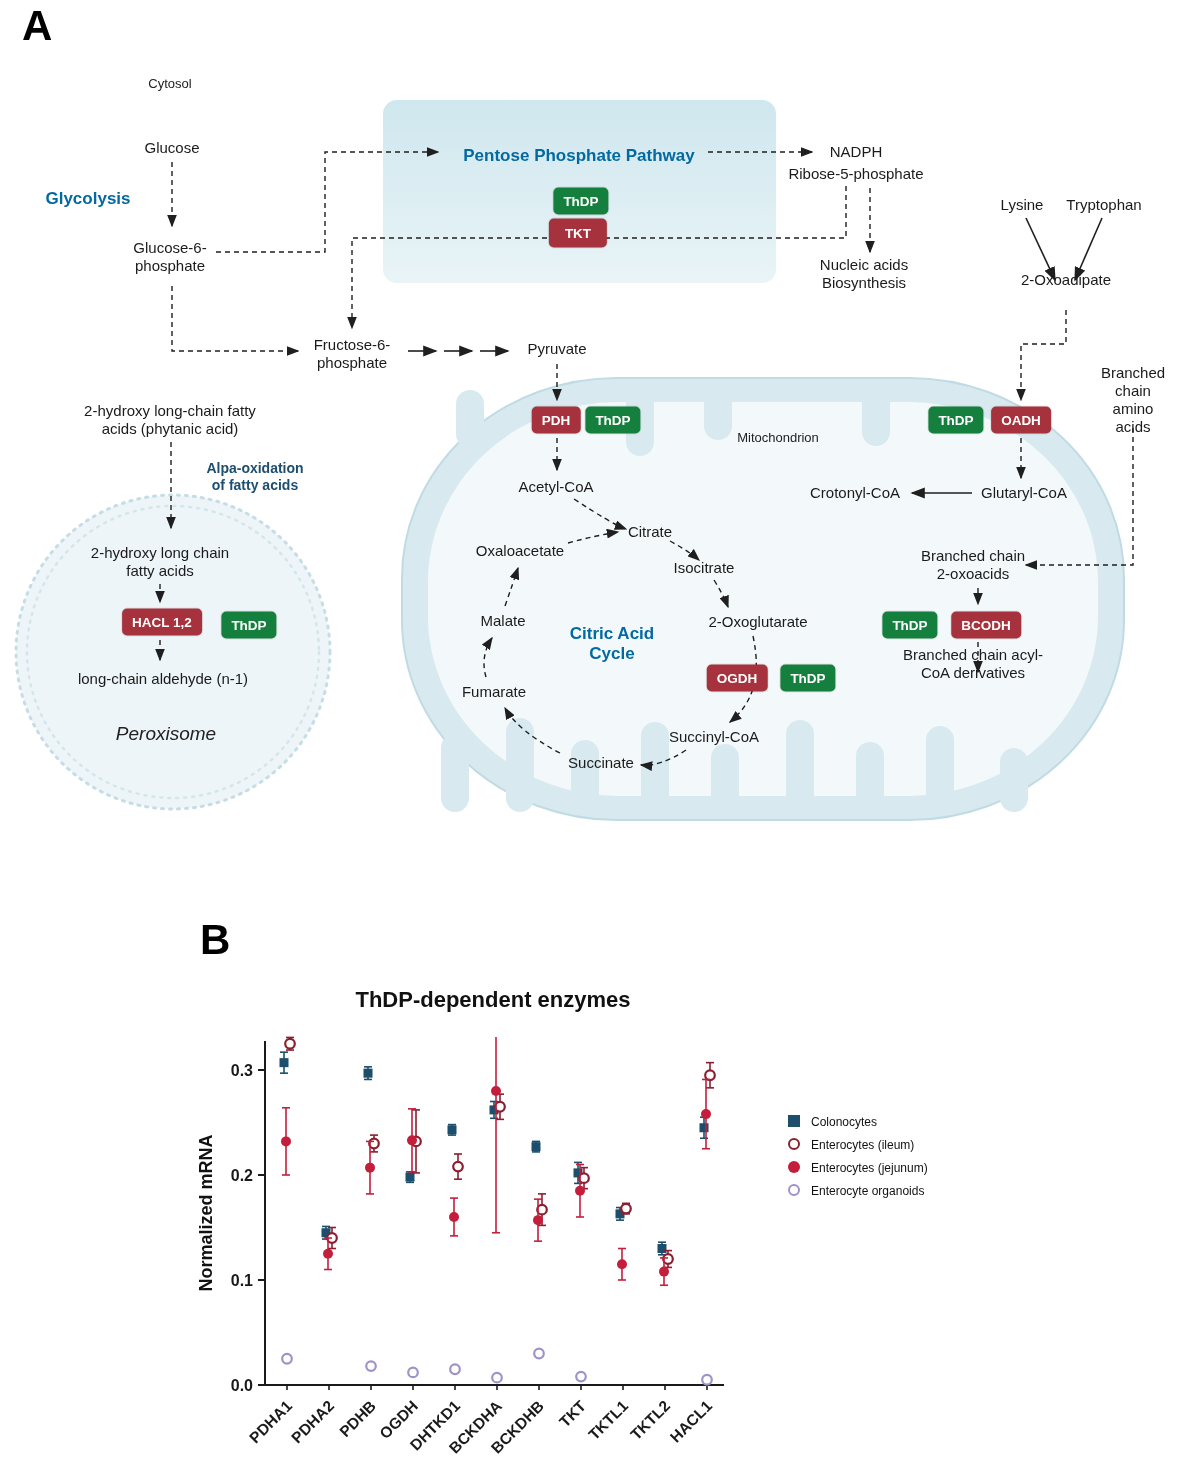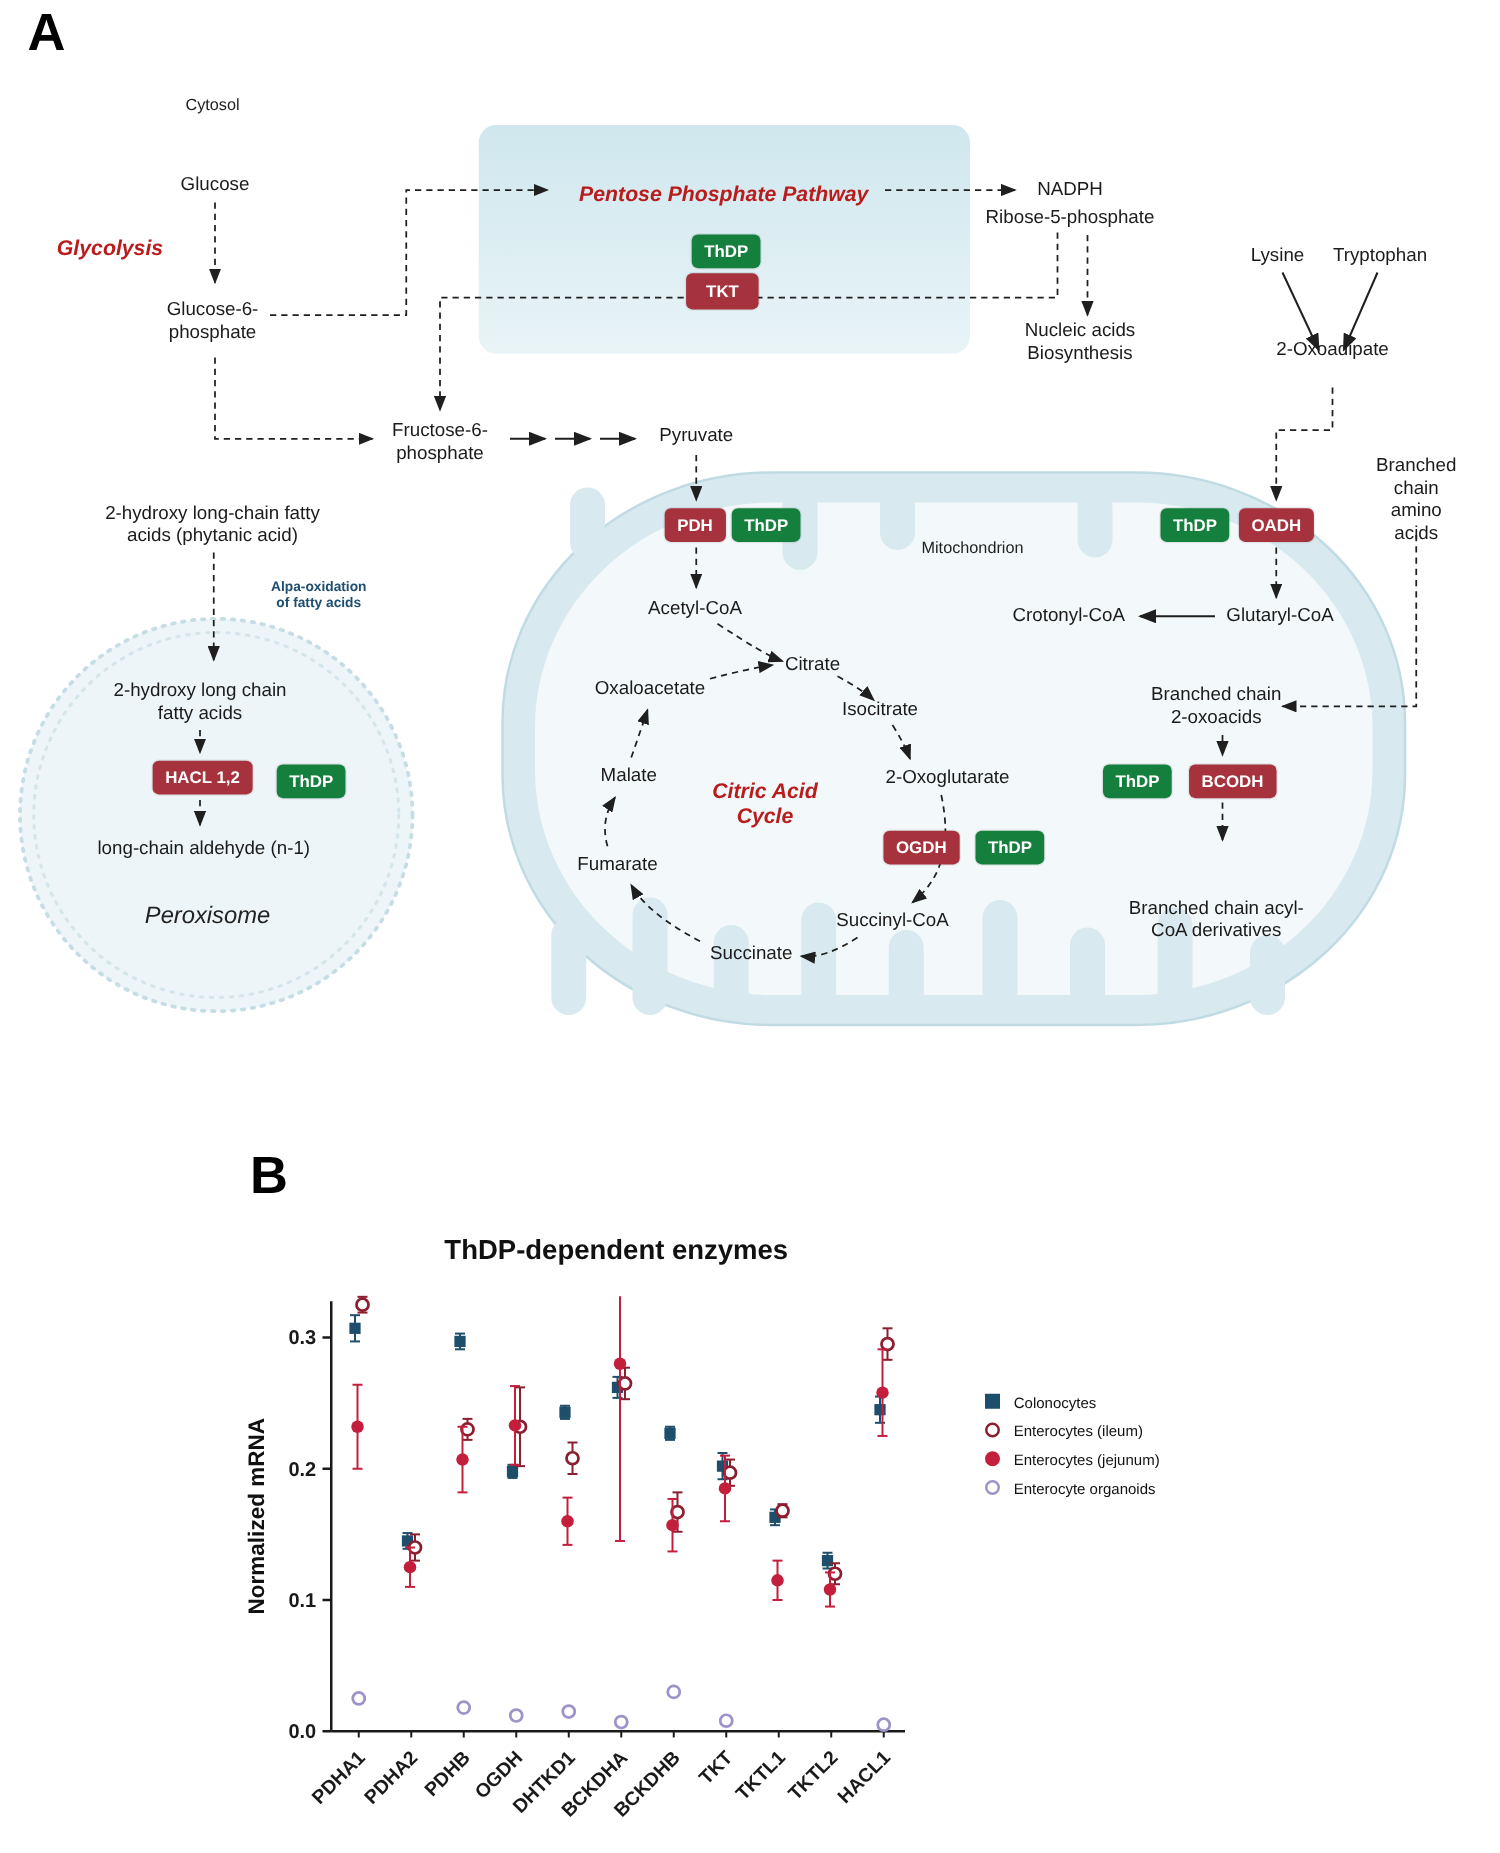--- a/index.html
+++ b/index.html
@@ -4,22 +4,22 @@
 <style>
   html,body{margin:0;padding:0;background:#fff;}
   .page{position:relative;width:1200px;height:1482px;background:#fff;overflow:hidden;
         font-family:"Liberation Sans",sans-serif;color:#1b1b1b;}
   svg.layer{position:absolute;left:0;top:0;pointer-events:none;}
   .pl{position:absolute;font-size:42px;font-weight:800;color:#000;}
   .node{position:absolute;transform:translate(-50%,-50%);font-size:15px;line-height:1.2;
         text-align:center;white-space:pre-line;}
   .it{font-size:13px;color:#222;}
   .it2{font-style:italic;font-size:19px;color:#222;}
-  .nb{color:#b91c1c;font-weight:700;font-size:17px;font-style:italic;}
-  .nb2{color:#1d4e70;font-weight:700;font-size:11px;}
+  .nb{color:#0369a1;font-weight:700;font-size:17px;}
+  .nb2{color:#1d4e70;font-weight:700;font-size:14px;}
   .badge{position:absolute;transform:translate(-50%,-50%);border-radius:5px;color:#fff;
          font-weight:700;font-size:13.5px;padding:6px 10px;white-space:nowrap;
          box-shadow:0 0 0 1px rgba(0,0,0,0.08);}
   .badge.red{background:#a5323c;}
   .badge.navy{background:#15803d;}
   .badge.wide{padding:7px 16px;}
   .chart-title{position:absolute;transform:translate(-50%,-50%);font-size:22px;font-weight:700;color:#111;}
   .ylab{position:absolute;transform:translate(-50%,-50%) rotate(-90deg);font-size:18px;font-weight:700;color:#111;}
   #legend{position:absolute;left:788px;top:1115px;display:flex;flex-direction:column;gap:9px;}
   .legend-row{display:flex;align-items:flex-start;gap:11px;font-size:12px;color:#111;}
@@ -362,21 +362,21 @@
   <div class="node" style="left:1024px;top:493px">Glutaryl-CoA</div>
   <div class="badge navy" style="left:956px;top:420px">ThDP</div>
   <div class="badge red" style="left:1021px;top:420px">OADH</div>
 
   <div class="node" style="left:1133px;top:400px">Branched chain
 amino acids</div>
   <div class="node" style="left:973px;top:565px">Branched chain
 2-oxoacids</div>
   <div class="badge navy" style="left:910px;top:625px">ThDP</div>
   <div class="badge red" style="left:986px;top:625px">BCODH</div>
-  <div class="node" style="left:973px;top:736px">Branched chain acyl-
+  <div class="node" style="left:973px;top:664px">Branched chain acyl-
 CoA derivatives</div>
 
   <div class="pl" style="left:200px;top:916px">B</div>
   <div class="chart-title" style="left:493px;top:1000px">ThDP-dependent enzymes</div>
   <div class="ylab" style="left:206px;top:1213px">Normalized mRNA</div>
   <div id="legend">
       <div class="legend-row">
         <span class="lm" style="background: rgb(29, 78, 107);"></span>
         <span>Colonocytes</span>
       </div>

